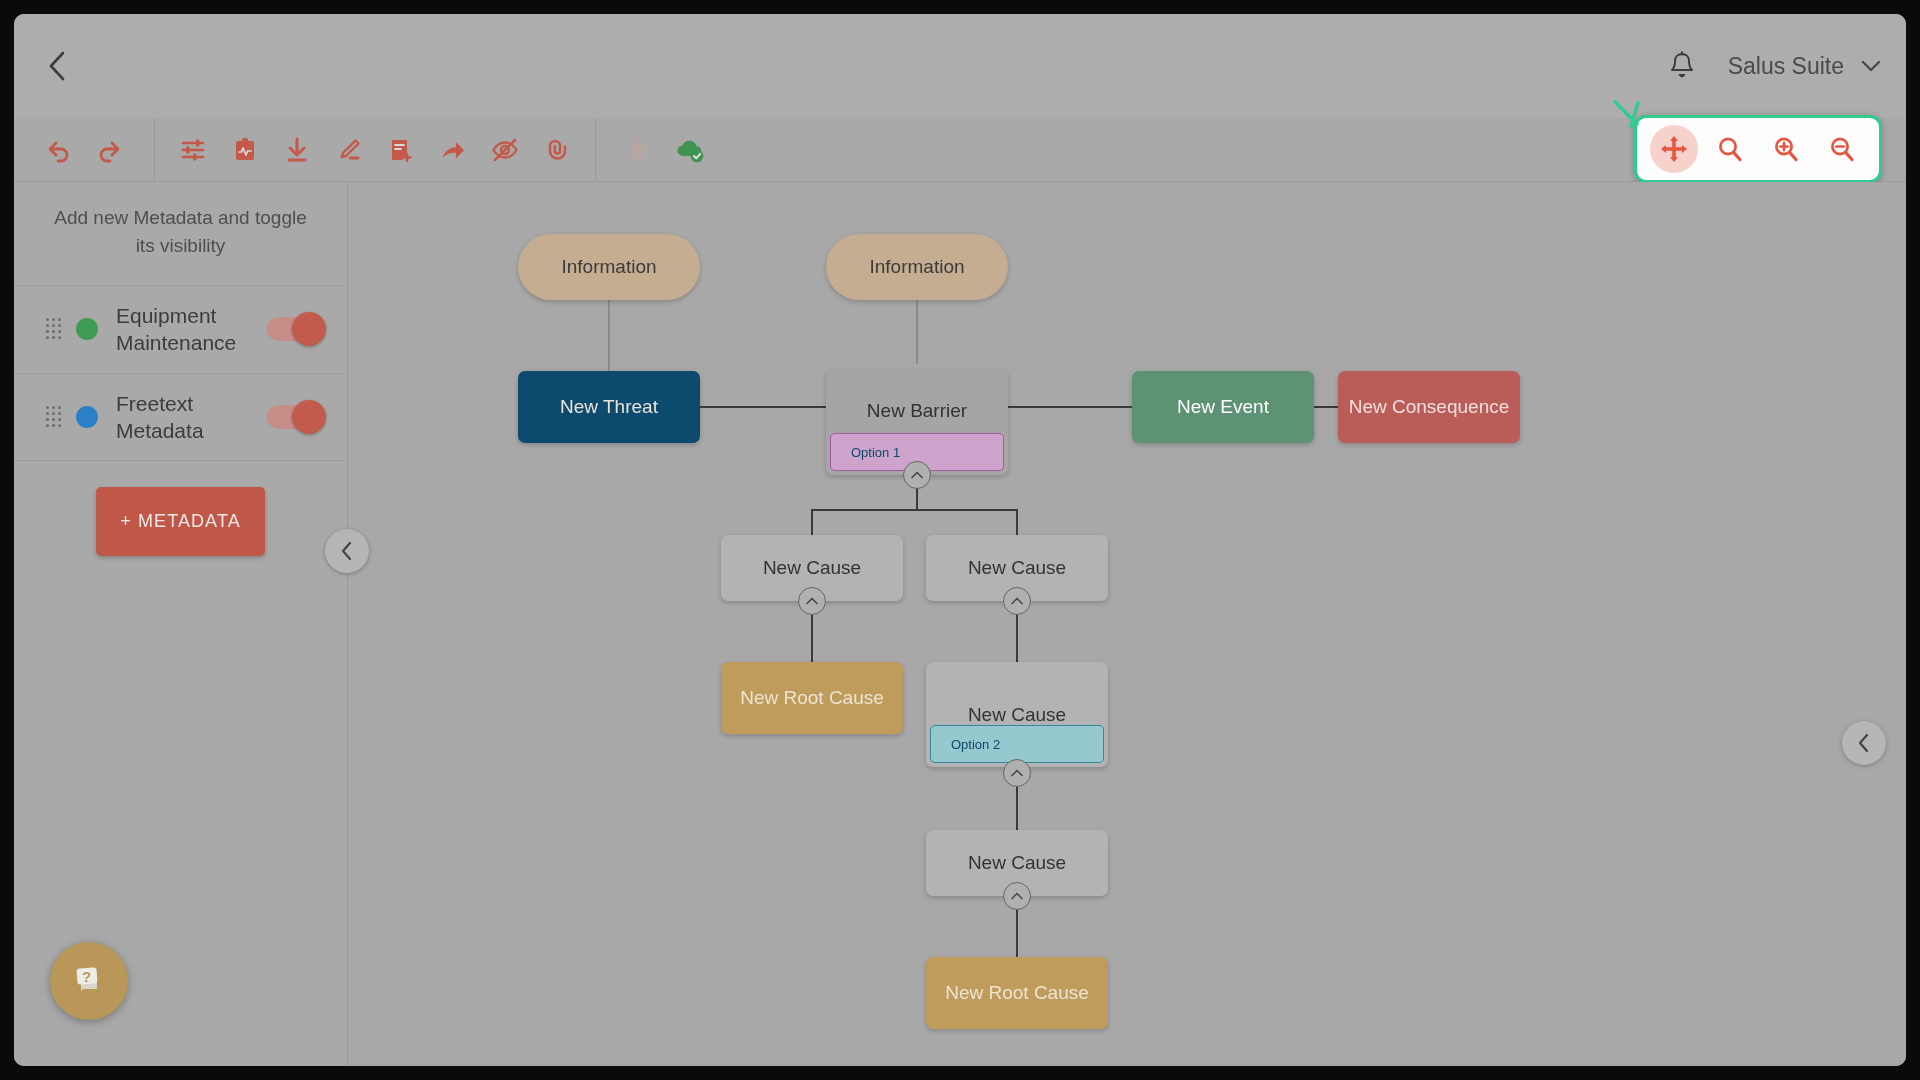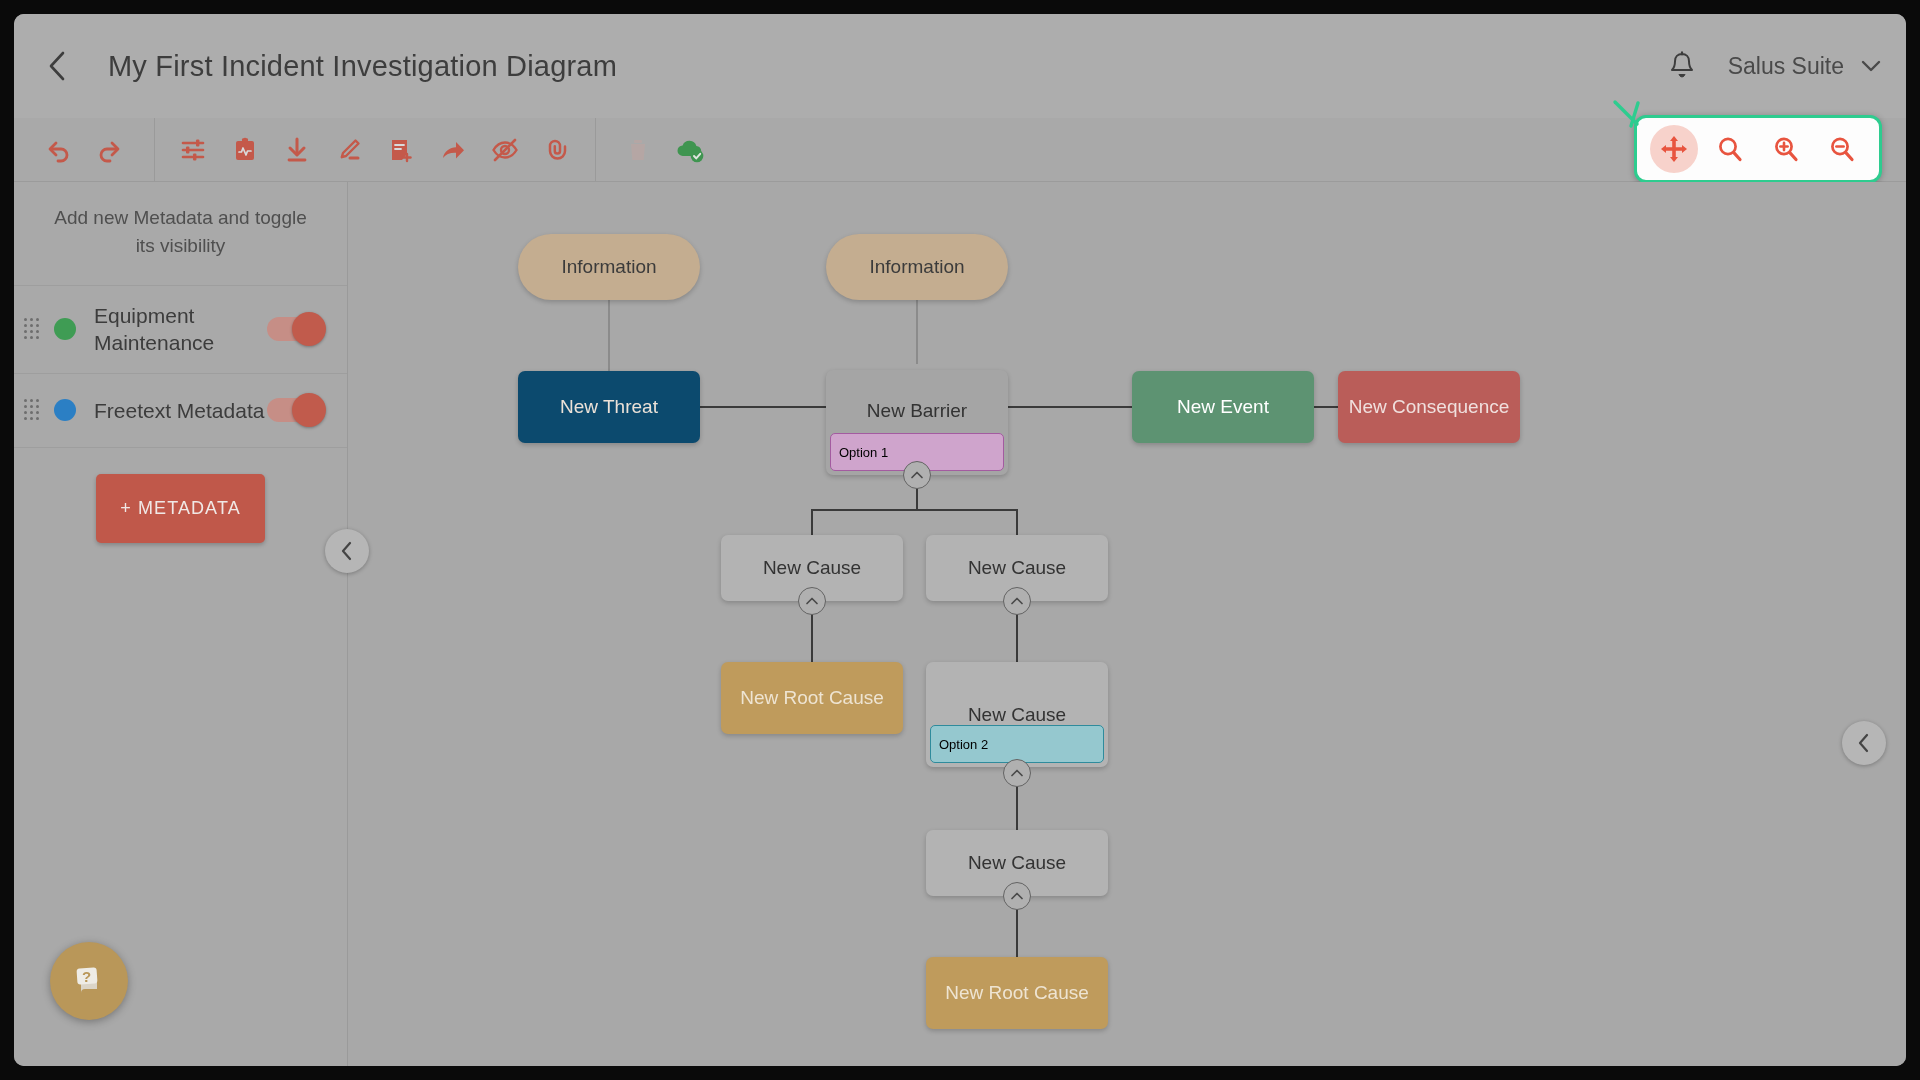--- a/index.html
+++ b/index.html
@@ -114,21 +114,21 @@
     border-right: 1px solid #9a9a9a;
   }
   #sidebar-hint {
     padding: 22px 34px 26px;
     text-align: center; font-size: 19px; color: #4f4f4f;
     line-height: 1.45;
     border-bottom: 1px solid #9e9e9e;
   }
   .meta-row {
     display: flex; align-items: center;
-    padding: 16px 24px 16px 10px;
+    padding: 16px 24px 16px 32px;
     border-bottom: 1px solid #9e9e9e;
     min-height: 74px;
   }
   .drag-handle {
     width: 16px; height: 22px; margin-right: 14px; cursor: grab;
     display: grid; grid-template-columns: repeat(3, 4px);
     grid-template-rows: repeat(4, 4px); gap: 2px;
   }
   .drag-handle i { width: 3px; height: 3px; background: #6e6e6e; border-radius: 50%; display:block;}
   .meta-dot { width: 22px; height: 22px; border-radius: 50%; margin-right: 18px; flex: none; }
@@ -170,21 +170,21 @@
   .node.threat { background: #0c4a6e; color: #ece2d8; }
   .node.barrier { background: #a5a5a5; color: #333; align-items: flex-start; padding-top: 30px;}
   .node.event { background: #5d9372; color: #ffffff; }
   .node.consequence { background: #ba5d59; color: #f0e0de; }
   .node.cause { background: #b3b3b3; color: #333; }
   .node.rootcause { background: #bf9b5c; color: #eee4d2; }
   .chip {
     position: absolute; left: 4px; right: 4px; bottom: 4px;
     height: 38px; border-radius: 5px;
     display: flex; align-items: center;
-    padding-left: 8px; font-size: 13px; color: #000000;
+    padding-left: 20px; font-size: 13px; color: #0c4a6e;
   }
   .chip.purple { background: #cfa4cc; border: 1.5px solid #a35ba0; }
   .chip.teal   { background: #95c8cf; border: 1.5px solid #2f8b9c; }
   .collapse-knob {
     position: absolute; width: 28px; height: 28px; border-radius: 50%;
     background: #b0b0b0; border: 1.5px solid #636363;
     display: flex; align-items: center; justify-content: center;
     cursor: pointer; z-index: 5;
   }
   .edge { position: absolute; background: #3a3a3a; }
@@ -212,21 +212,20 @@
 <body>
 
 <div id="app">
 
   <div id="header">
     <div id="back-btn">
       <svg width="22" height="34" viewBox="0 0 22 34">
         <polyline points="17,4 5,17 17,30" fill="none" stroke="#3d3d3d" stroke-width="2.6" stroke-linecap="round" stroke-linejoin="round"></polyline>
       </svg>
     </div>
-    <div id="page-title">My First Incident Investigation Diagram</div>
     <div id="header-right">
       <div id="bell-btn">
         <svg width="28" height="32" viewBox="0 0 28 32">
           <path d="M14 4c-4.2 0-7 3-7 7.2 0 5.4-1.6 7.3-3 8.8h20c-1.4-1.5-3-3.4-3-8.8C21 7 18.2 4 14 4z" fill="none" stroke="#3d3d3d" stroke-width="2" stroke-linejoin="round"></path>
           <path d="M14 2.2v2.2" stroke="#3d3d3d" stroke-width="2" stroke-linecap="round"></path>
           <path d="M11 24c.4 1.9 1.6 2.9 3 2.9s2.6-1 3-2.9" fill="#3d3d3d" stroke="#3d3d3d" stroke-width="1"></path>
         </svg>
       </div>
       <div id="suite-menu">
         <span>Salus Suite</span>

